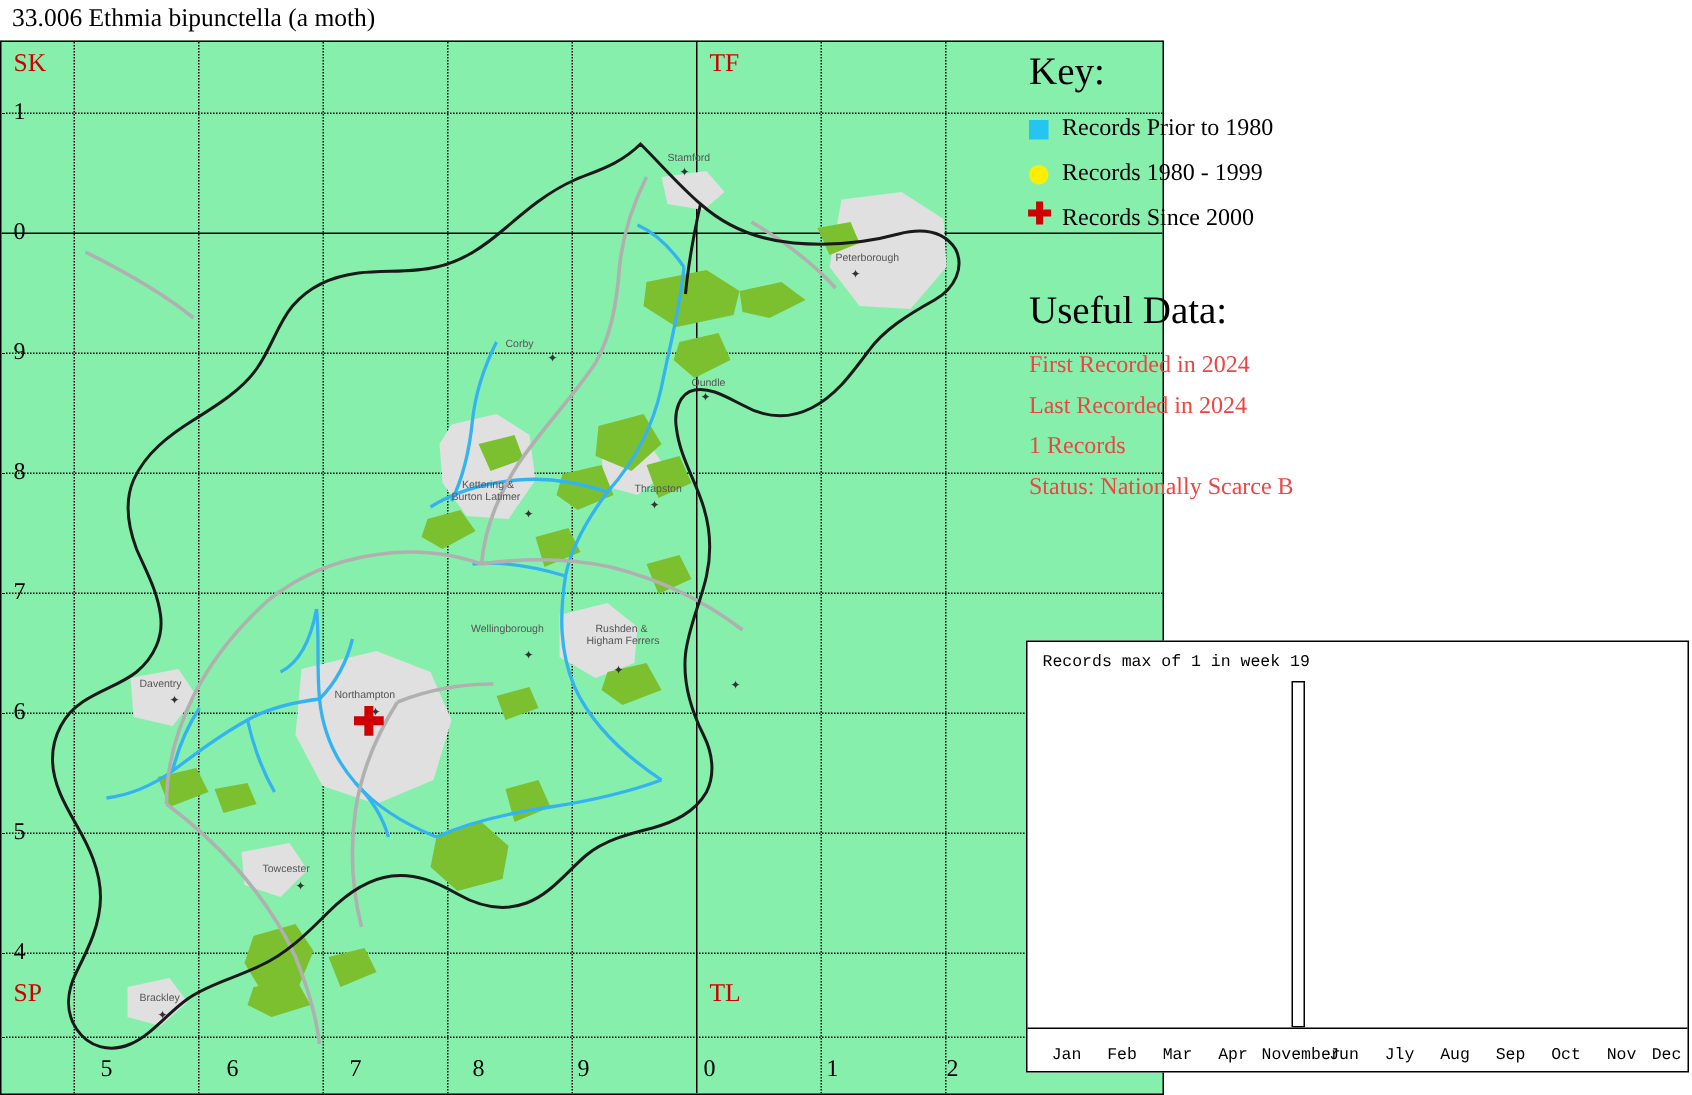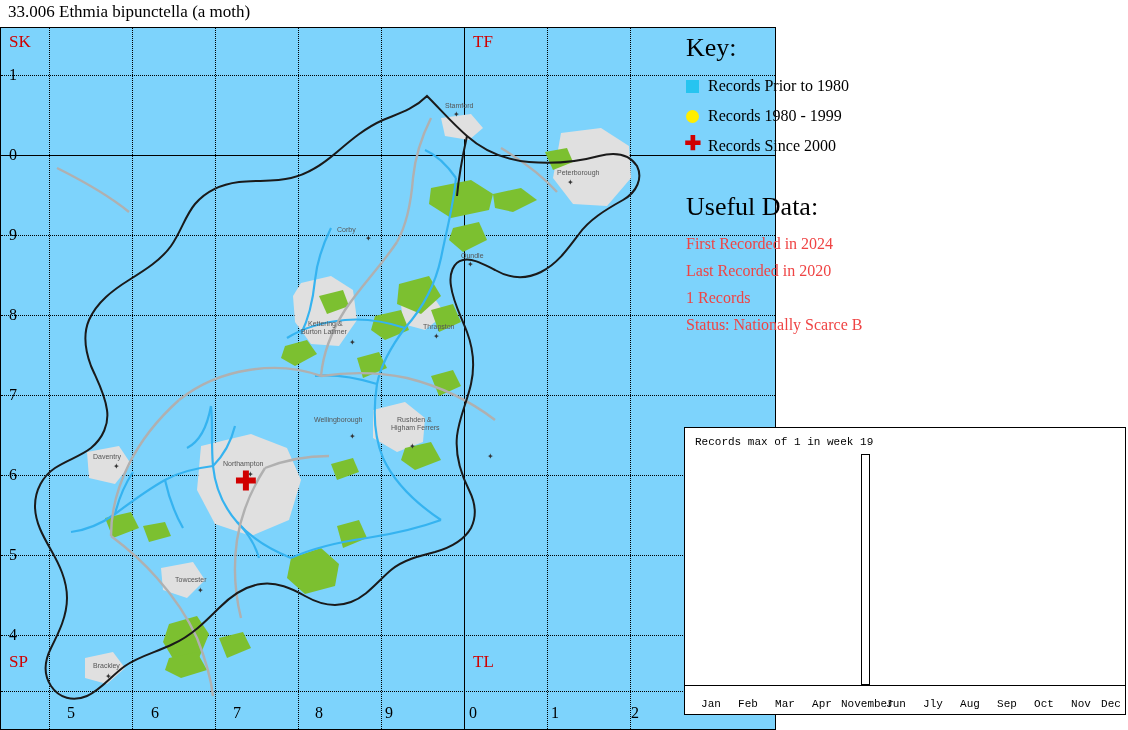--- a/index.html
+++ b/index.html
@@ -15,21 +15,21 @@
     position:absolute;left:8px;top:2px;
     font-size:17px;color:#000;
     white-space:nowrap;
   }
   
   #map-panel{
     position:absolute;left:0px;top:27px;
     width:776px;height:703px;
     border:1px solid #000;
     box-sizing:border-box;
-    background:#7dd3fc;
+    background:#86efac;
     overflow:hidden;
   }
   .grid-line{position:absolute;background:transparent;}
   .grid-h{left:0;width:100%;height:0;border-top:1px dotted #000;}
   .grid-v{top:0;height:100%;width:0;border-left:1px dotted #000;}
   .grid-solid-h{left:0;width:100%;height:0;border-top:1px solid #000;}
   .grid-solid-v{top:0;height:100%;width:0;border-left:1px solid #000;}
 
   .sq-label{
     position:absolute;color:#d00000;font-size:17px;
@@ -271,21 +271,21 @@
     <span class="key-text">Records 1980 - 1999</span>
   </div>
 
   <div class="key-row" style="top:110px;left:0;width:100%;">
     <span class="key-swatch" style="top:-3px;left:12px;width:18px;height:18px;color:#d00000;font-size:20px;font-weight:bold;line-height:18px;text-align:center;font-family:'Liberation Sans',sans-serif;">✚</span>
     <span class="key-text">Records Since 2000</span>
   </div>
 
   <div id="useful-title" class="h-title">Useful Data:</div>
   <div class="data-row" style="top:208px;">First Recorded in 2024</div>
-  <div class="data-row" style="top:235px;">Last Recorded in 2020</div>
+  <div class="data-row" style="top:235px;">Last Recorded in 2024</div>
   <div class="data-row" style="top:262px;">1 Records</div>
   <div class="data-row" style="top:289px;">Status: Nationally Scarce B</div>
 
 
   <div id="flight-box">
     <div id="flight-caption">Records max of 1 in week 19</div>
     <div id="flight-axis"></div>
     <div class="bar" style="left:176px;width:9px;height:231px;"></div>
     <div id="month-row">
       <div class="month-lbl" style="left:8px;width:36px;">Jan</div>

